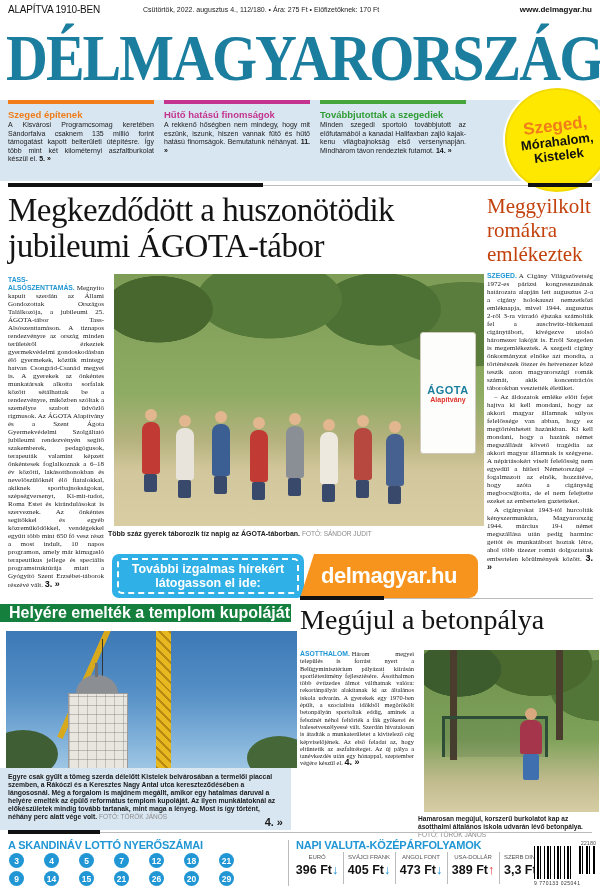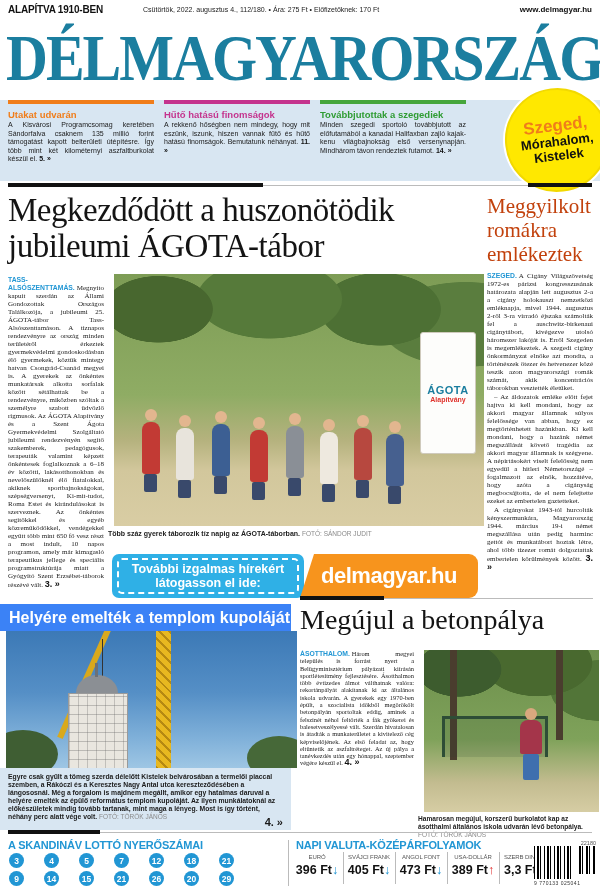--- a/index.html
+++ b/index.html
@@ -1,21 +1,21 @@
 <!DOCTYPE html>
 <html><head>
 <meta charset="utf-8">
 <style>
   html,body{margin:0;padding:0;background:#fff;}
   #page{position:relative;width:600px;height:889px;background:#fff;overflow:hidden;
         font-family:"Liberation Sans",sans-serif;color:#111;}
   .abs{position:absolute;}
 
   
-  .founded{left:8px;top:4px;font-size:10px;font-weight:bold;letter-spacing:-0.2px;}
+  .founded{left:8px;top:4px;font-size:10px;font-weight:normal;letter-spacing:-0.2px;}
   .dateline{left:143px;top:6px;font-size:7px;color:#222;}
   .website{right:8px;top:5px;font-size:8px;font-weight:bold;}
 
   
   .masthead{left:6px;top:20px;width:588px;font-family:"Liberation Serif",serif;
             font-weight:bold;font-size:58px;letter-spacing:-2px;color:#1b7e9f;
             transform:scaleY(1.14);transform-origin:top left;white-space:nowrap;}
 
   
   .teaser-strip{left:0;top:100px;width:600px;height:81px;background:#d8e6f2;}
@@ -83,21 +83,21 @@
               display:flex;align-items:center;justify-content:center;}
   .promo-blue .inner{width:178px;height:32px;border:2px dashed #fff;border-radius:5px;
               display:flex;align-items:center;justify-content:center;text-align:center;
               color:#fff;font-weight:bold;font-size:12.5px;line-height:14px;}
   .promo-orange{left:300px;top:554px;width:178px;height:44px;background:#f7941d;
               border-radius:0 9px 9px 0;clip-path:polygon(14px 0,100% 0,100% 100%,0 100%);
               display:flex;align-items:center;justify-content:center;color:#fff;
               font-weight:bold;font-size:22px;letter-spacing:-0.5px;}
 
   
-  .kupola-head{left:0;top:604px;width:291px;height:27px;background:#3b82f6;color:#fff;
+  .kupola-head{left:0;top:604px;width:291px;height:18px;background:#15803d;color:#fff;
                font-weight:bold;font-size:16px;display:flex;align-items:center;padding-left:9px;
                box-sizing:border-box;}
   .kupola-photo{left:0;top:631px;width:291px;height:137px;
     background:linear-gradient(180deg,#3c79b6 0%,#558fc6 45%,#7fb0d9 78%,#9ec6e4 100%);}
   .mast{position:absolute;left:150px;top:0;width:15px;height:137px;background:#e8b820;
         background-image:repeating-linear-gradient(45deg,rgba(120,80,0,.45) 0 2px,transparent 2px 7px);}
   .boom{position:absolute;left:100px;top:-4px;width:6px;height:120px;background:#d9a91c;
         transform:rotate(24deg);transform-origin:top left;}
   .cable{position:absolute;left:96px;top:8px;width:1px;height:80px;background:#333;}
   .dome-build{position:absolute;left:62px;top:62px;width:58px;height:75px;background:#e9e6df;
@@ -162,21 +162,21 @@
 
   <div class="abs founded">ALAPÍTVA 1910-BEN</div>
   <div class="abs dateline">Csütörtök, 2022. augusztus 4., 112/180. • Ára: 275 Ft • Előfizetőknek: 170 Ft</div>
   <div class="abs website">www.delmagyar.hu</div>
 
   <div class="abs masthead">DÉLMAGYARORSZÁG</div>
 
   <div class="abs teaser-strip">
     <div class="teaser t1">
       <div class="bar"></div>
-      <h3>Utakat udvarán</h3>
+      <h3>Szeged építenek</h3>
       <p><span>A Kisvárosi Programcsomag keretében Sándorfalva csaknem 135 millió forint támogatást kapott belterületi útépítésre. Így több mint két kilométernyi aszfaltburkolat készül el.</span> <span class="pgsm">5. »</span></p>
     </div>
     <div class="teaser t2">
       <div class="bar"></div>
       <h3>Hűtő hatású finomságok</h3>
       <p><span>A rekkenő hőségben nem mindegy, hogy mit eszünk, iszunk, hiszen vannak fűtő és hűtő hatású finomságok. Bemutatunk néhányat.</span> <span class="pgsm">11. »</span></p>
     </div>
     <div class="teaser t3">
       <div class="bar"></div>
       <h3>Továbbjutottak a szegediek</h3>

